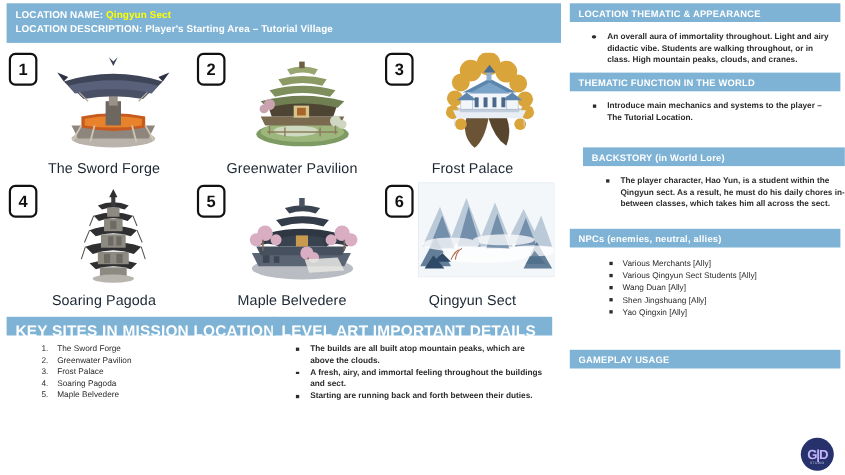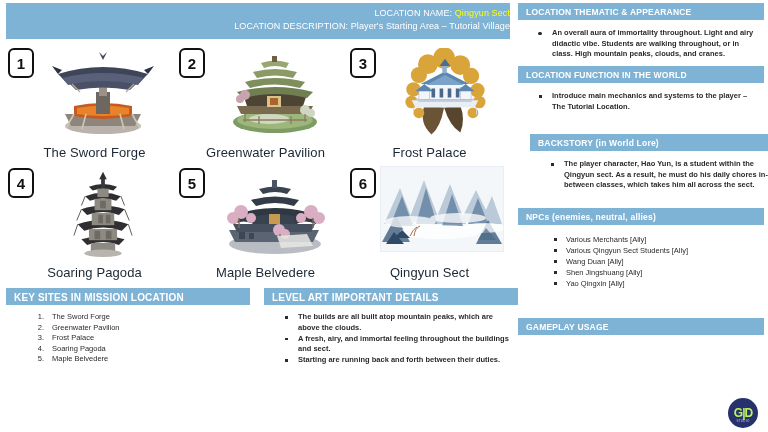--- a/index.html
+++ b/index.html
@@ -10,21 +10,21 @@
     overflow: hidden;
   }
   .page { position: relative; width: 768px; height: 432px; background:#fff; }
 
   
   .header-band {
     position: absolute; left: 6px; top: 3px; width: 504px; height: 36px;
     background: #7FB3D5;
     padding: 4px 0 0 8px;
   }
-  .header-line { font-size: 9px; font-weight: normal; color: #ffffff; line-height: 13px; letter-spacing: .1px; text-align: right; }
+  .header-line { font-size: 9px; font-weight: bold; color: #ffffff; line-height: 13px; letter-spacing: .1px; }
   .header-line .val-yellow { color: #FFFF00; }
 
   
   .grid { position: absolute; left: 0; top: 44px; width: 514px; height: 240px; }
   .cell { position: absolute; width: 171px; height: 120px; }
   .r1 { top: 0; } .r2 { top: 120px; }
   .c1 { left: 2px; } .c2 { left: 173px; } .c3 { left: 344px; }
 
   .badge {
     position: absolute; left: 6px; top: 4px; width: 26px; height: 30px;
@@ -42,21 +42,21 @@
   }
   .cell.c1 .cap, .cell.c2 .cap { padding-left: 14px; }
 
   
   .art { position: relative; width: 118px; height: 90px; }
 
   
   .sec { position: absolute; }
   .sec-head {
     background: #7FB3D5; color: #fff; font-weight: bold;
-    font-size: 10px; letter-spacing: .2px;
+    font-size: 14px; letter-spacing: .2px;
     padding: 4px 0 4px 8px; height: 17px; white-space: nowrap;
   }
   .sec-body { padding: 4px 4px 0 8px; }
 
   ol.klist { list-style: none; margin: 3px 0 0 14px; }
   ol.klist li {
     font-size: 7.5px; color: #2b2b2b; line-height: 10.5px;
     position: relative; padding-left: 24px;
   }
   ol.klist li .num { position: absolute; left: 0; width: 16px; text-align: right; }
@@ -68,21 +68,21 @@
   }
   ul.blist li::before {
     content: ""; position: absolute; left: 3px; top: 4px;
     width: 2.5px; height: 2.5px; background: #2b2b2b;
   }
   ul.blist.round li::before {
     width: 3.5px; height: 3.5px; border-radius: 50%; left: 2px; top: 3.5px;
   }
 
   #key-sites { left: 6px; top: 288px; width: 244px; }
-  #level-art { left: 264px; top: 288px; width: 254px; }
+  #level-art { left: 248px; top: 288px; width: 254px; }
   .rsec { margin-bottom: 2px; }
   .rsec .sec-head { font-size: 8.5px; }
   .rsec .sec-body { padding: 5px 6px 2px 8px; }
 
   #r-thematic   { position: absolute; left: 518px; top: 3px;   width: 246px; }
   #r-function   { position: absolute; left: 518px; top: 66px;  width: 246px; }
   #r-backstory  { position: absolute; left: 518px; top: 134px; width: 246px; margin-left: 12px; }
   #r-npcs       { position: absolute; left: 518px; top: 208px; width: 246px; }
   #r-gameplay   { position: absolute; left: 518px; top: 318px; width: 246px; }
 
@@ -95,21 +95,21 @@
     content: ""; position: absolute; left: 2px; top: 4px;
     width: 2.5px; height: 2.5px; background: #2b2b2b;
   }
 
   
   .logo {
     position: absolute; left: 728px; top: 398px; width: 30px; height: 30px;
     border-radius: 50%; background: #27316B;
     display: flex; align-items: center; justify-content: center;
   }
-  .logo .mono { color: #bef264; font-size: 12px; font-weight: bold; letter-spacing: -1px; }
+  .logo .mono { color: #c4b5fd; font-size: 12px; font-weight: bold; letter-spacing: -1px; }
   .logo .sub { position: absolute; bottom: 5px; font-size: 3px; color: #c9cfe8; letter-spacing: .3px; }
 </style>
 </head>
 <body>
 
 <div class="page">
 
   <div class="header-band">
     <div class="header-line">
       <span>LOCATION NAME:</span>
@@ -391,21 +391,21 @@
   <div class="rsec" id="r-thematic">
     <div class="sec-head">LOCATION THEMATIC &amp; APPEARANCE</div>
     <div class="sec-body">
       <ul class="blist round">
         <li>An overall aura of immortality throughout. Light and airy didactic vibe. Students are walking throughout, or in class. High mountain peaks, clouds, and cranes.</li>
       </ul>
     </div>
   </div>
 
   <div class="rsec" id="r-function">
-    <div class="sec-head">LOCATION FUNCTION IN THE WORLD</div>
+    <div class="sec-head">THEMATIC FUNCTION IN THE WORLD</div>
     <div class="sec-body">
       <ul class="blist">
         <li>Introduce main mechanics and systems to the player – The Tutorial Location.</li>
       </ul>
     </div>
   </div>
 
   <div class="rsec" id="r-backstory">
     <div class="sec-head">BACKSTORY (in World Lore)</div>
     <div class="sec-body">

